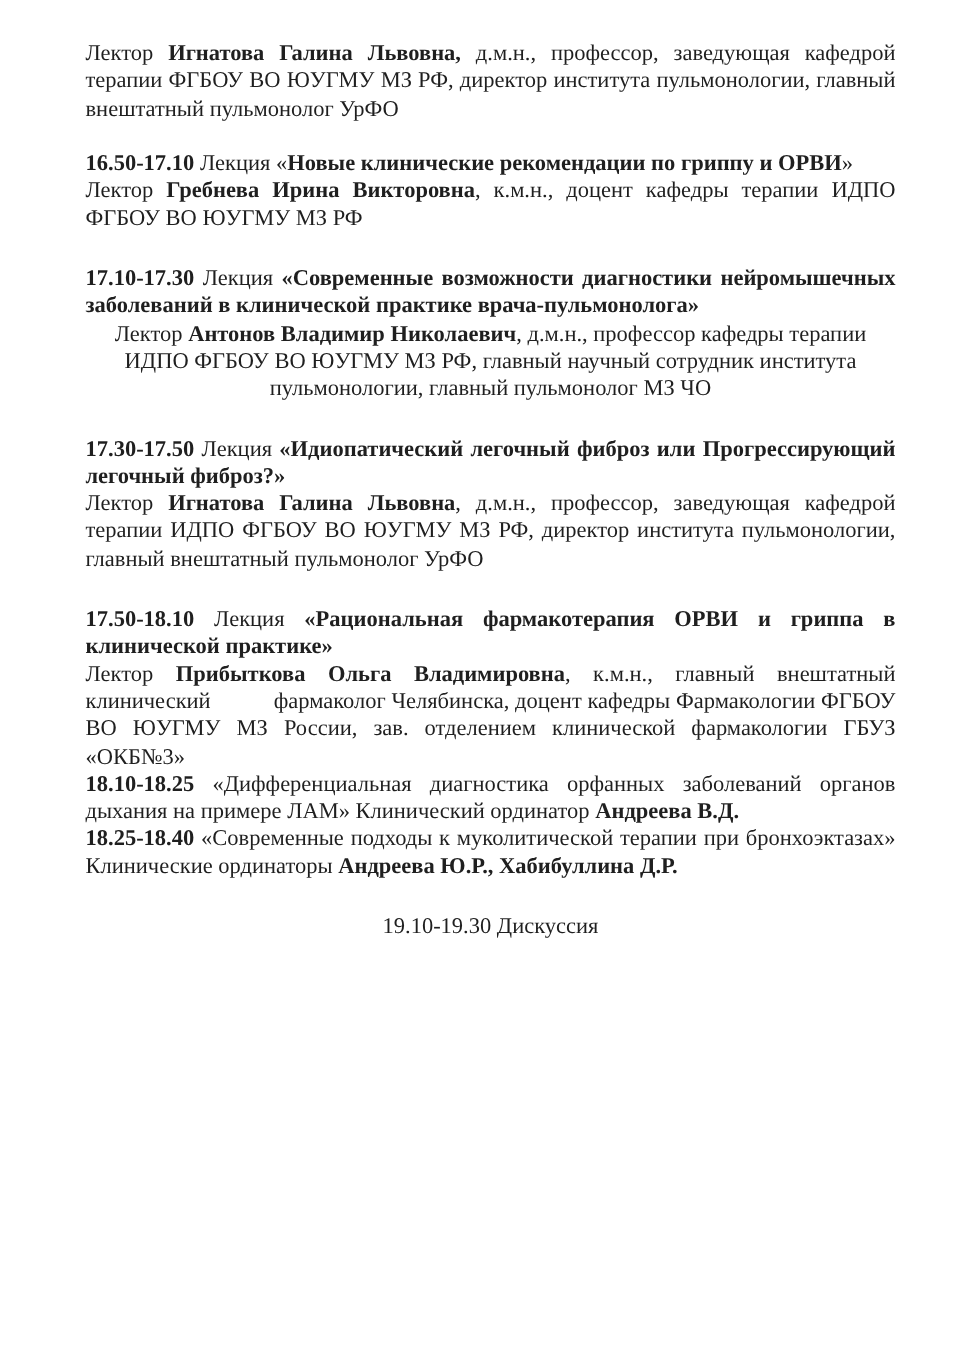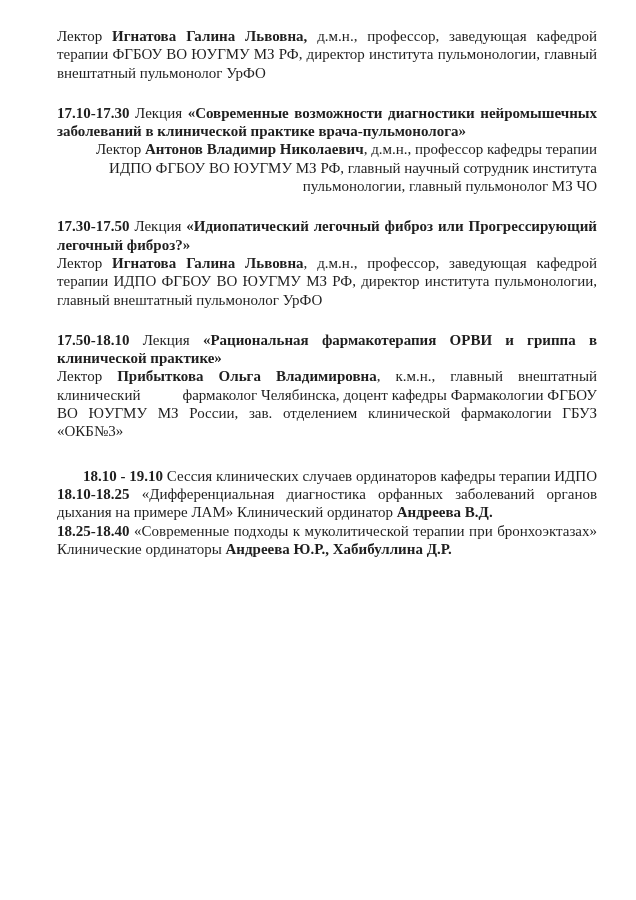--- a/index.html
+++ b/index.html
@@ -20,35 +20,37 @@
     font-family: "Liberation Serif", "DejaVu Serif", serif;
     font-size: 15px;
     line-height: 18.3px;
     color: #1f1f1f;
   }
   .page p {
     margin: 0;
     text-align: justify;
   }
   .page p.left {
-    text-align: right;
+    text-align: center;
   }
   .page p.gap-line  { margin-top: 18.3px; }
   .page p.gap-small { margin-top: 22px; }
   .page p.gap-large { margin-top: 26px; }
   .b { font-weight: bold; }
   .tab { display: inline-block; width: 42px; }
 </style>
 </head>
 <body>
 
 <div class="page">
     <p><span>Лектор </span><span class="b">Игнатова Галина Львовна,</span><span> д.м.н., профессор, заведующая кафедрой терапии ФГБОУ ВО ЮУГМУ МЗ РФ, директор института пульмонологии, главный внештатный пульмонолог УрФО</span></p>
+    <p class="gap-line"><span class="b">16.50-17.10</span><span> Лекция «</span><span class="b">Новые клинические рекомендации по гриппу и ОРВИ</span><span>»</span></p>
+    <p><span>Лектор </span><span class="b">Гребнева Ирина Викторовна</span><span>, к.м.н., доцент кафедры терапии ИДПО ФГБОУ ВО ЮУГМУ МЗ РФ</span></p>
     <p class="gap-small"><span class="b">17.10-17.30</span><span> Лекция </span><span class="b">«Современные возможности диагностики нейромышечных заболеваний в клинической практике врача-пульмонолога»</span></p>
     <p class="left"><span>Лектор </span><span class="b">Антонов Владимир Николаевич</span><span>, д.м.н., профессор кафедры терапии ИДПО ФГБОУ ВО ЮУГМУ МЗ РФ, главный научный сотрудник института пульмонологии, главный пульмонолог МЗ ЧО</span></p>
     <p class="gap-small"><span class="b">17.30-17.50</span><span> Лекция </span><span class="b">«Идиопатический легочный фиброз или Прогрессирующий легочный фиброз?»</span></p>
     <p><span>Лектор </span><span class="b">Игнатова Галина Львовна</span><span>, д.м.н., профессор, заведующая кафедрой терапии ИДПО ФГБОУ ВО ЮУГМУ МЗ РФ, директор института пульмонологии, главный внештатный пульмонолог УрФО</span></p>
     <p class="gap-small"><span class="b">17.50-18.10</span><span> Лекция </span><span class="b">«Рациональная фармакотерапия ОРВИ и гриппа в клинической практике»</span></p>
     <p><span>Лектор </span><span class="b">Прибыткова Ольга Владимировна</span><span>, к.м.н., главный внештатный клинический</span><span class="tab"></span><span>фармаколог Челябинска, доцент кафедры Фармакологии ФГБОУ ВО ЮУГМУ МЗ России, зав. отделением клинической фармакологии ГБУЗ «ОКБ№3»</span></p>
-    <p class="left gap-large"><span class="b">18.10 - 19.10</span><span> Сессия клинических случаев ординаторов кафедры терапии ИДПО</span></p>
     <p><span class="b">18.10-18.25</span><span> «Дифференциальная диагностика орфанных заболеваний органов дыхания на примере ЛАМ» Клинический ординатор </span><span class="b">Андреева В.Д.</span></p>
     <p><span class="b">18.25-18.40</span><span> «Современные подходы к муколитической терапии при бронхоэктазах» Клинические ординаторы </span><span class="b">Андреева Ю.Р., Хабибуллина Д.Р.</span></p>
+    <p class="left gap-small"><span>19.10-19.30 Дискуссия</span></p>
   </div>
 
 </body></html>

